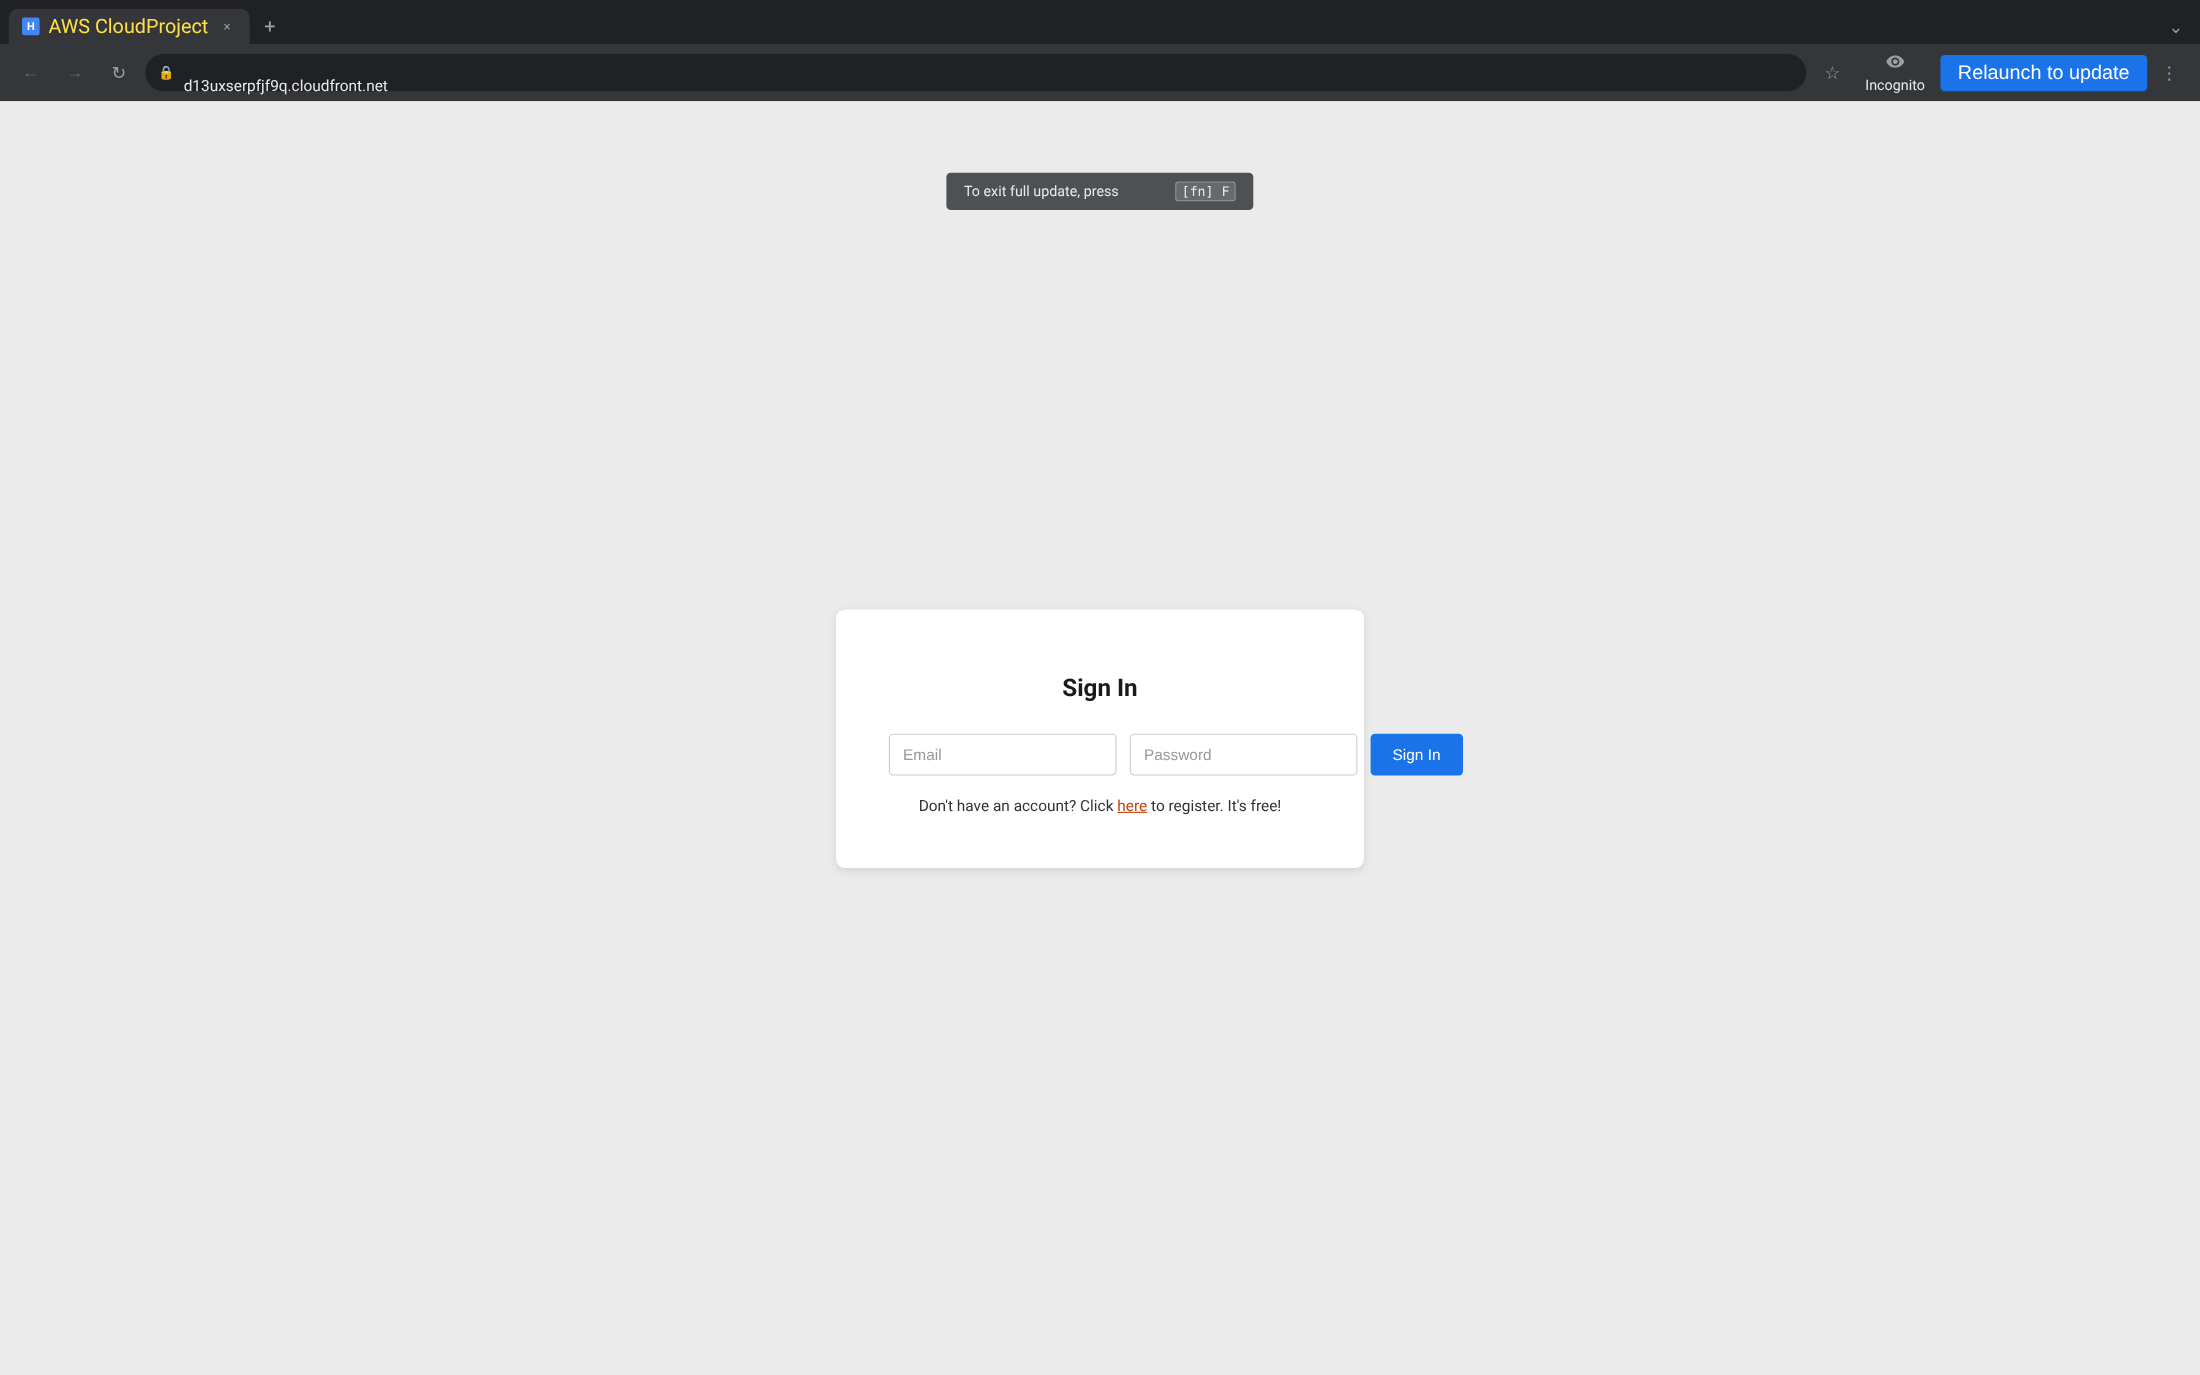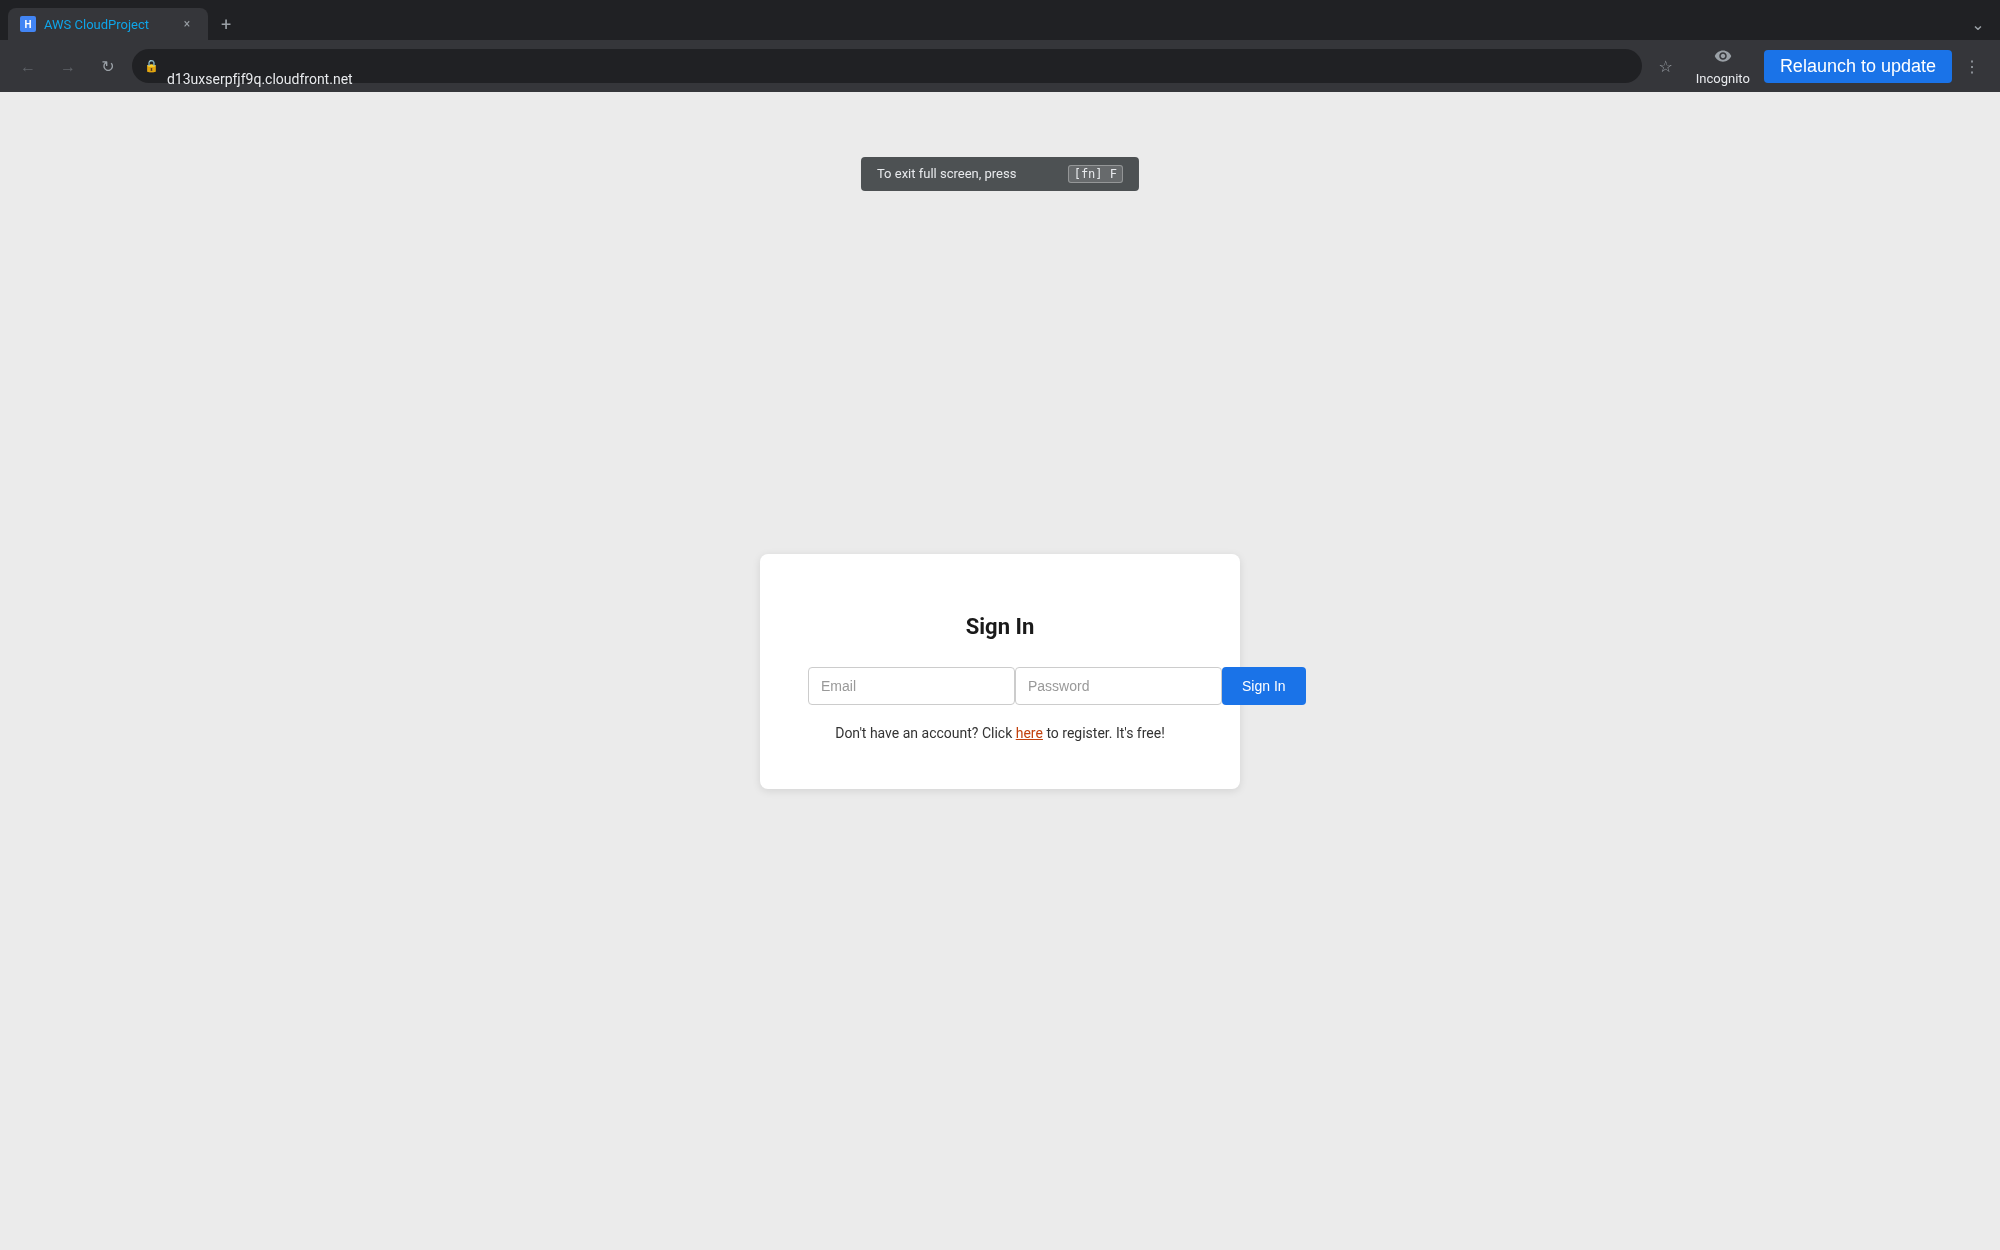--- a/index.html
+++ b/index.html
@@ -52,22 +52,22 @@
       display: flex;
       align-items: center;
       justify-content: center;
       color: white;
       font-size: 10px;
       font-weight: bold;
       flex-shrink: 0;
     }
 
     .tab-title {
-      color: #0ea5e9;
-      font-size: 13px;
+      color: #fde047;
+      font-size: 18px;
       white-space: nowrap;
       overflow: hidden;
       text-overflow: ellipsis;
       flex: 1;
     }
 
     .tab-close {
       width: 18px;
       height: 18px;
       border-radius: 50%;
@@ -270,21 +270,21 @@
     .signin-title {
       text-align: center;
       font-size: 22px;
       font-weight: 700;
       color: #1a1a1a;
       margin-bottom: 28px;
     }
 
     .signin-form-row {
       display: flex;
-      gap: 0;
+      gap: 12px;
       margin-bottom: 20px;
     }
 
     .signin-input {
       flex: 1;
       height: 38px;
       border: 1px solid #ccc;
       border-radius: 4px;
       padding: 0 12px;
       font-size: 14px;
@@ -364,21 +364,21 @@
       <button class="relaunch-btn">Relaunch to update</button>
 
       <div class="more-menu-btn">⋮</div>
     </div>
   </div>
 </div>
 
 <div class="page-content">
 
   <div class="fullscreen-notification">
-    <span>To exit full screen, press</span>
+    <span>To exit full update, press</span>
     <kbd>[fn] F</kbd>
   </div>
 
   <div class="signin-card">
     <h1 class="signin-title">Sign In</h1>
 
     <div class="signin-form-row">
       <input class="signin-input" type="email" placeholder="Email" style="">
       <input class="signin-input" type="password" placeholder="Password" style="">
       <button class="signin-btn">Sign In</button>

